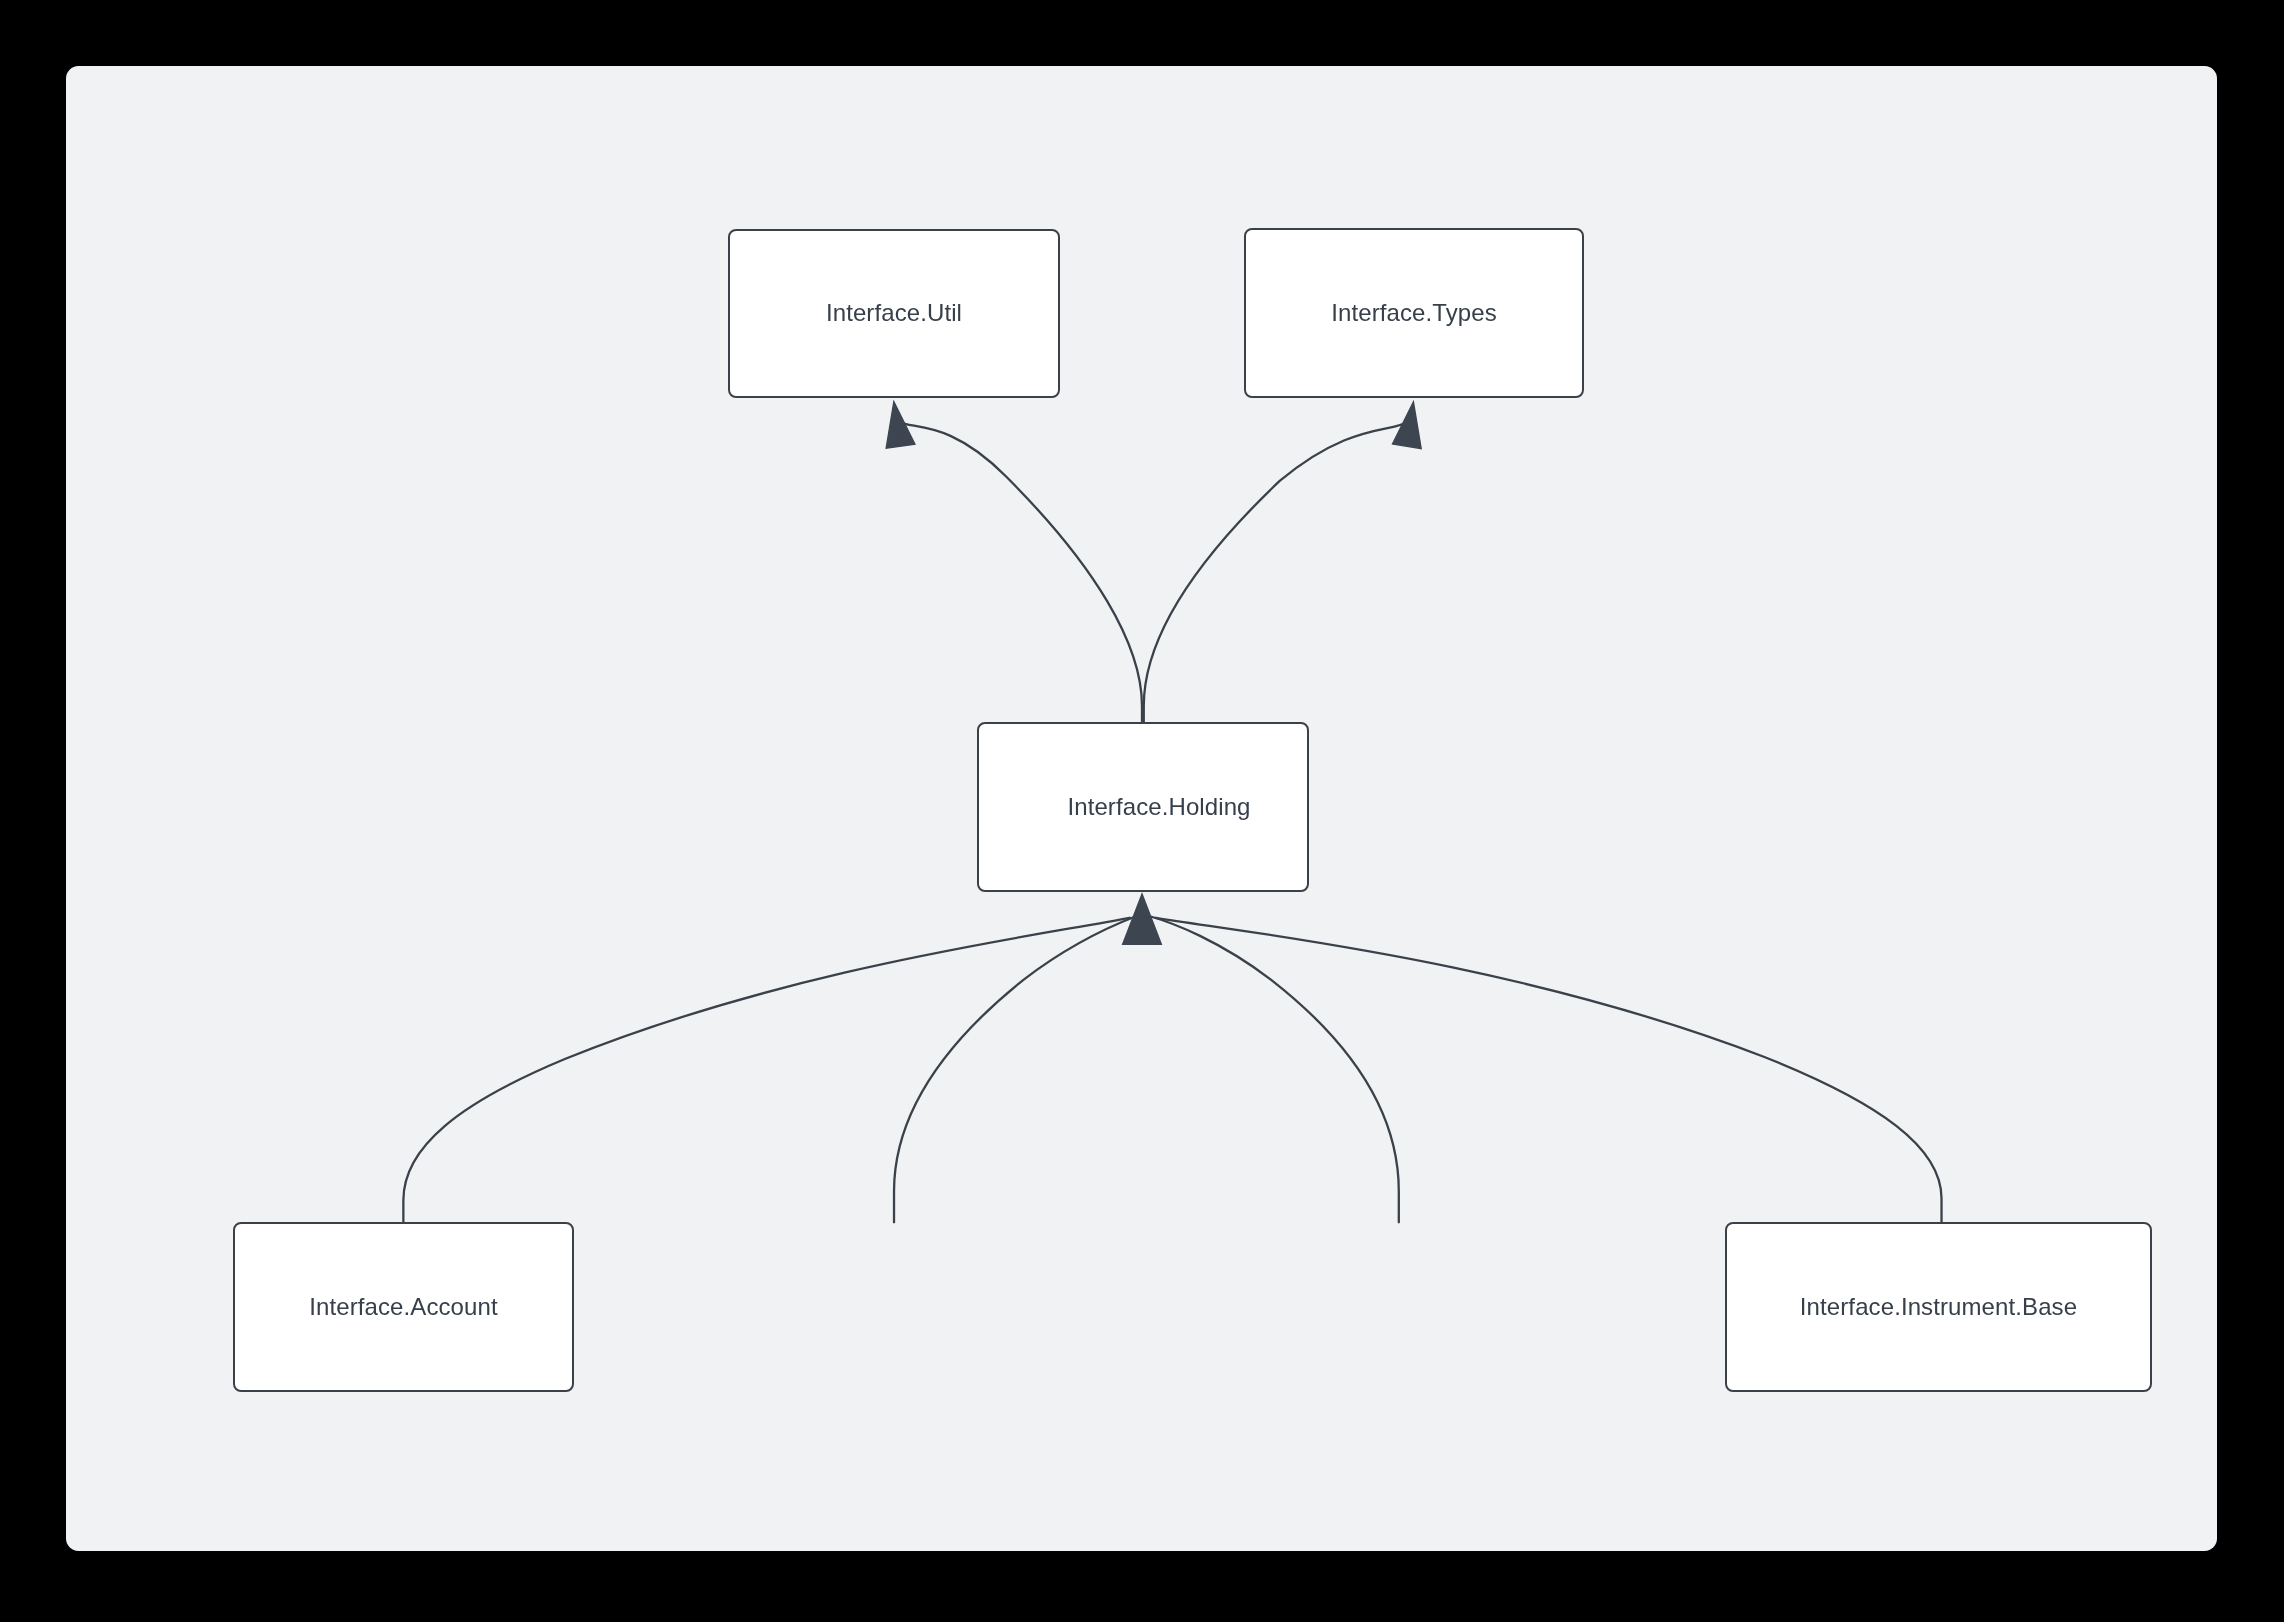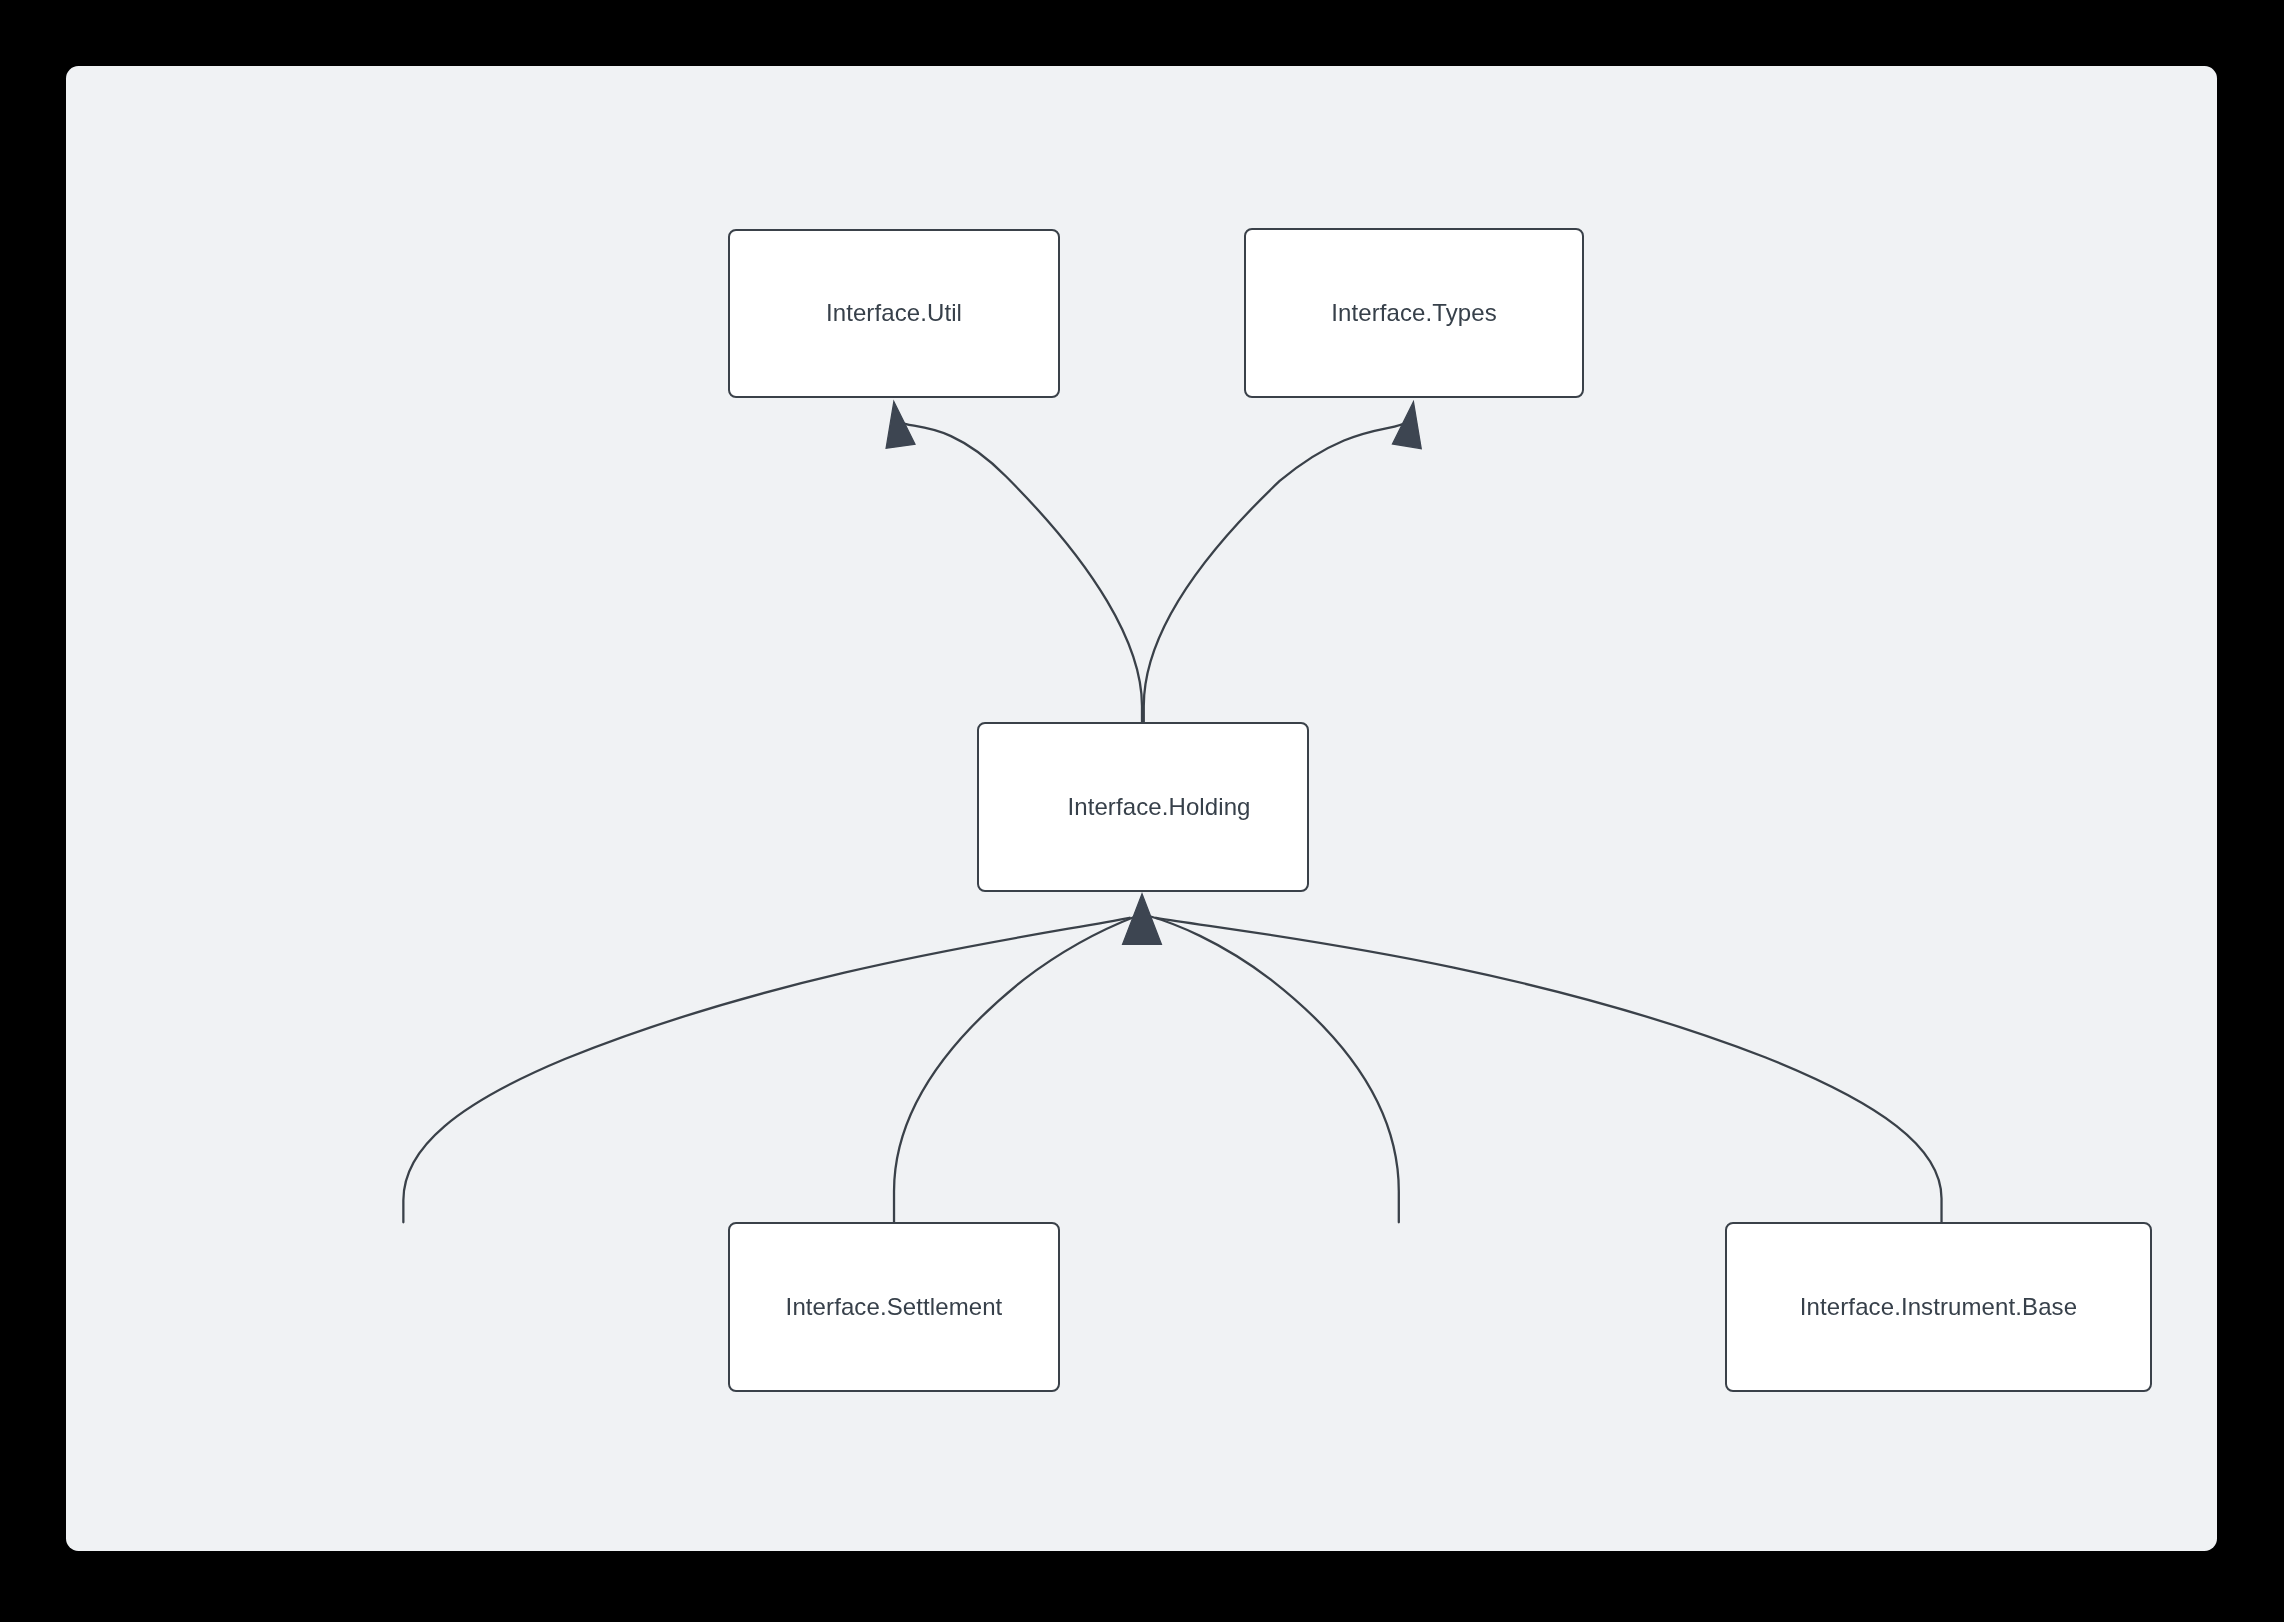--- a/index.html
+++ b/index.html
@@ -108,23 +108,23 @@
   </div>
 
   <div class="node" id="n-types">
     <span class="node-label">Interface.Types</span>
   </div>
 
   <div class="node" id="n-holding">
     <span class="node-label">Interface.Holding</span>
   </div>
 
+  <div class="node" id="n-account">
+    <span class="node-label">Interface.Account</span>
+  </div>
 
-  <div class="node overflow" id="n-settlement">
-    <span class="node-label">Interface.Settlement</span>
-  </div>
 
 
   <div class="node overflow" id="n-instrument">
     <span class="node-label">Interface.Instrument.Base</span>
   </div>
 </div>
 
 
 </body></html>

